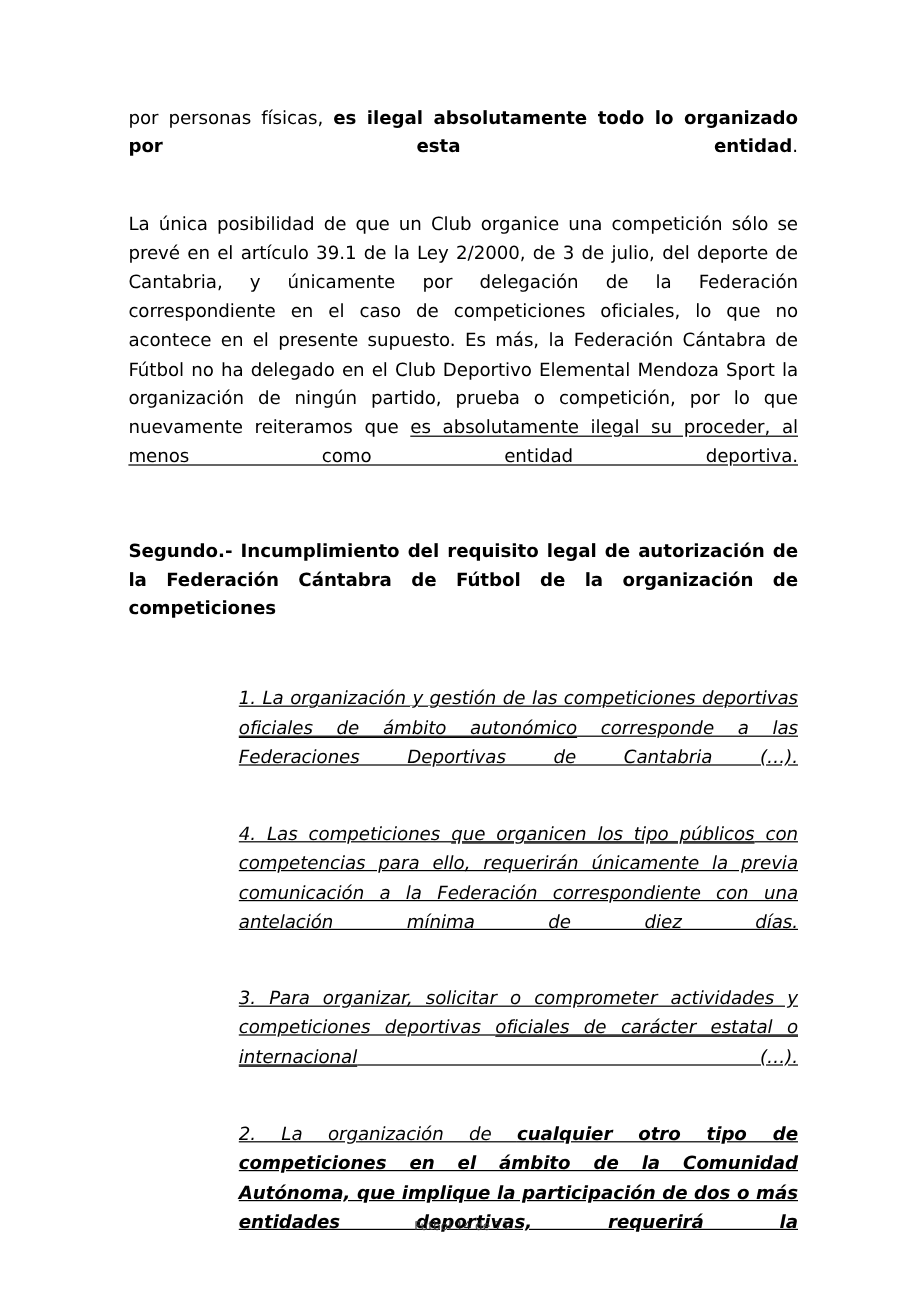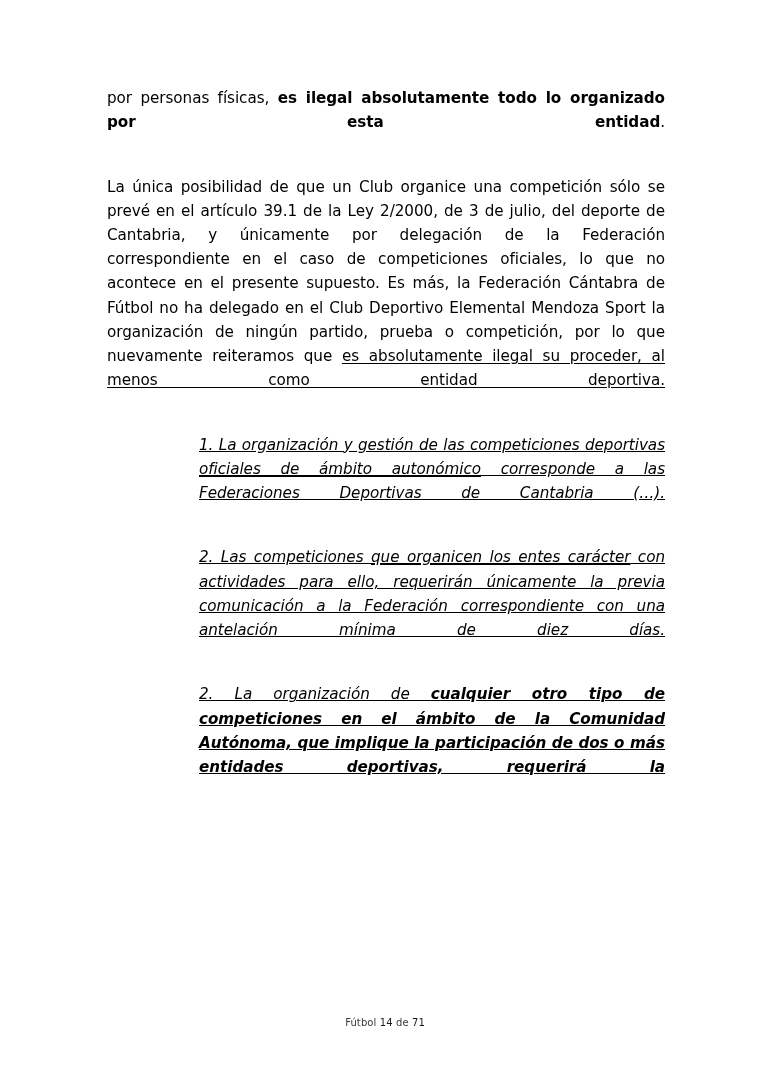--- a/index.html
+++ b/index.html
@@ -104,28 +104,32 @@
 <body>
 
 <div class="page">
 
   <div class="content">
 
     <p class="para"><span>por personas físicas, </span><span class="b">es ilegal absolutamente todo lo organizado por esta entidad</span><span>.</span></p>
 
     <p class="para"><span>La única posibilidad de que un Club organice una competición sólo se prevé en el artículo 39.1 de la Ley 2/2000, de 3 de julio, del deporte de Cantabria, y únicamente por delegación de la Federación correspondiente en el caso de competiciones oficiales, lo que no acontece en el presente supuesto. Es más, la Federación Cántabra de Fútbol no ha delegado en el Club Deportivo Elemental Mendoza Sport la organización de ningún partido, prueba o competición, por lo que nuevamente reiteramos que </span><span class="u">es absolutamente ilegal su proceder, al menos como entidad deportiva.</span></p>
 
+    <div class="heading-block">
+      <p class="heading">Segundo.- Incumplimiento del requisito legal de autorización de la Federación Cántabra de Fútbol de la organización de competiciones</p>
+    </div>
 
 
     <div class="quote-block">
 
       <p class="quote"><span>1. La organización y gestión de las competiciones deportivas </span><span class="u">oficiales de ámbito autonómico</span><span> corresponde a las Federaciones Deportivas de Cantabria (…).</span></p>
 
-      <p class="quote"><span>2. Las competiciones </span><span class="u">que organicen los entes carácter</span><span> con actividades para ello, requerirán únicamente la previa comunicación a la Federación correspondiente con una antelación mínima de diez días.</span></p>
+      <p class="quote"><span>4. Las competiciones </span><span class="u">que organicen los tipo públicos</span><span> con competencias para ello, requerirán únicamente la previa comunicación a la Federación correspondiente con una antelación mínima de diez días.</span></p>
 
+      <p class="quote"><span>3. Para organizar, solicitar o comprometer actividades y competiciones deportivas </span><span class="u">oficiales de carácter estatal o internacional</span><span> (…).</span></p>
 
       <p class="quote"><span>2. La organización de </span><span class="b">cualquier otro tipo de competiciones en el ámbito de la Comunidad Autónoma, que implique la participación de dos o más entidades deportivas, requerirá la </span></p>
 
     </div>
 
   </div>
 
   <div class="footer"><span>Fútbol </span><span class="b">14</span><span> de </span><span class="b">71</span></div>
 
 </div>

